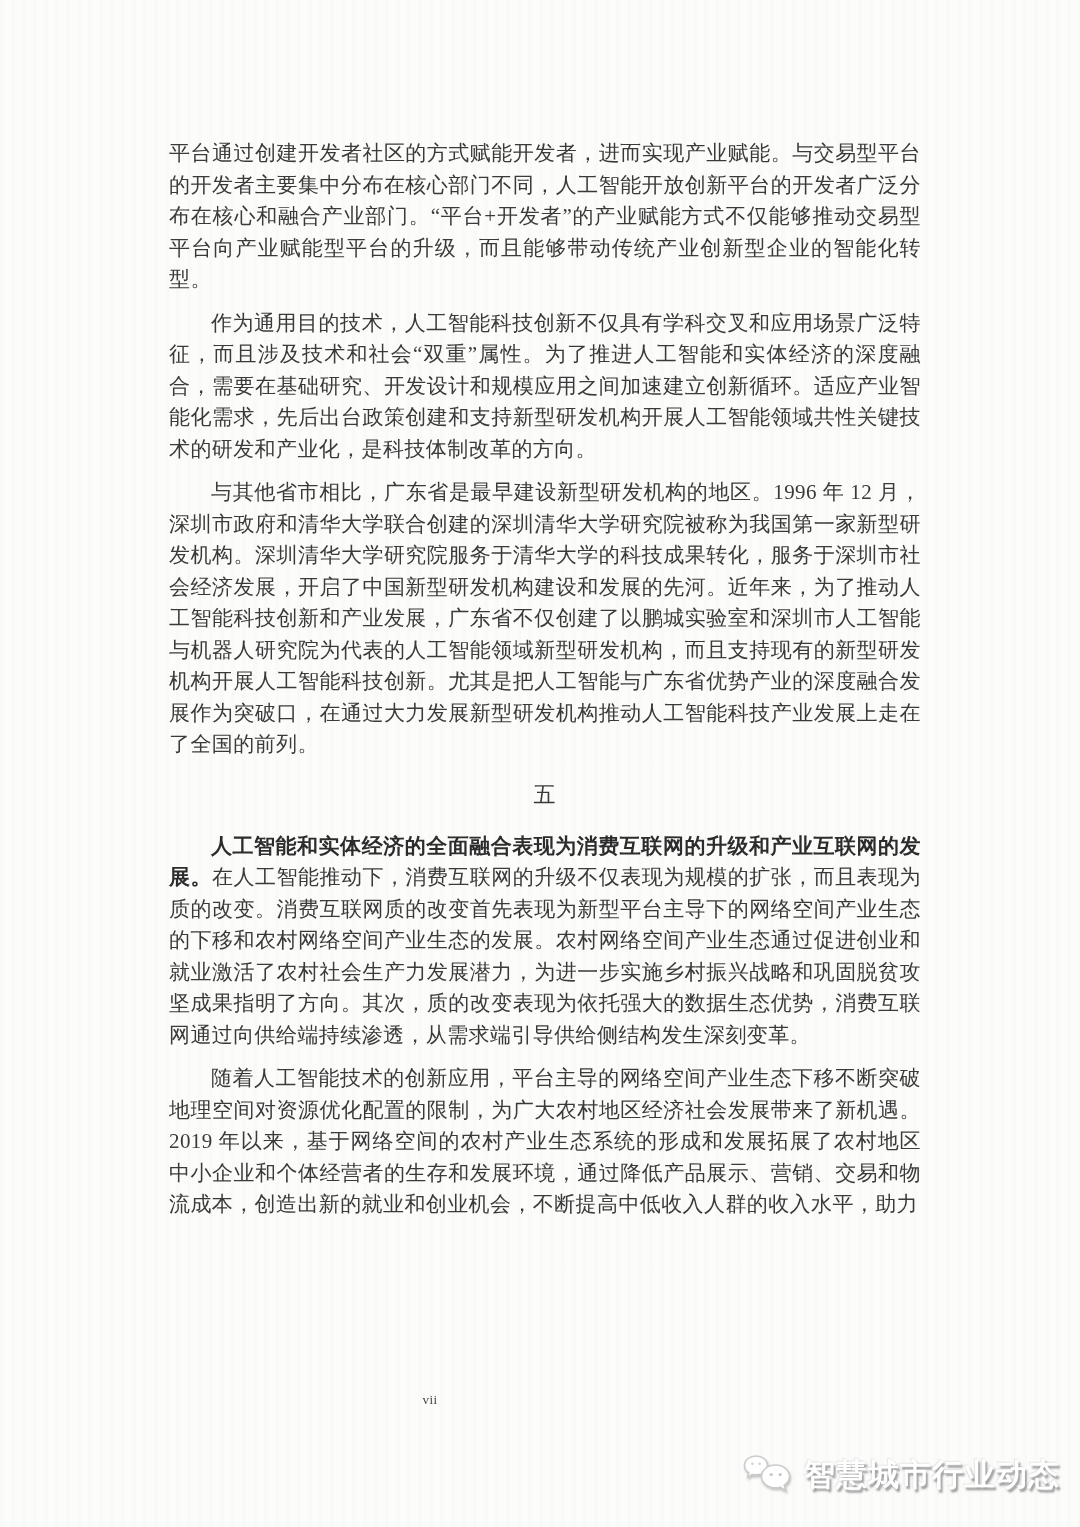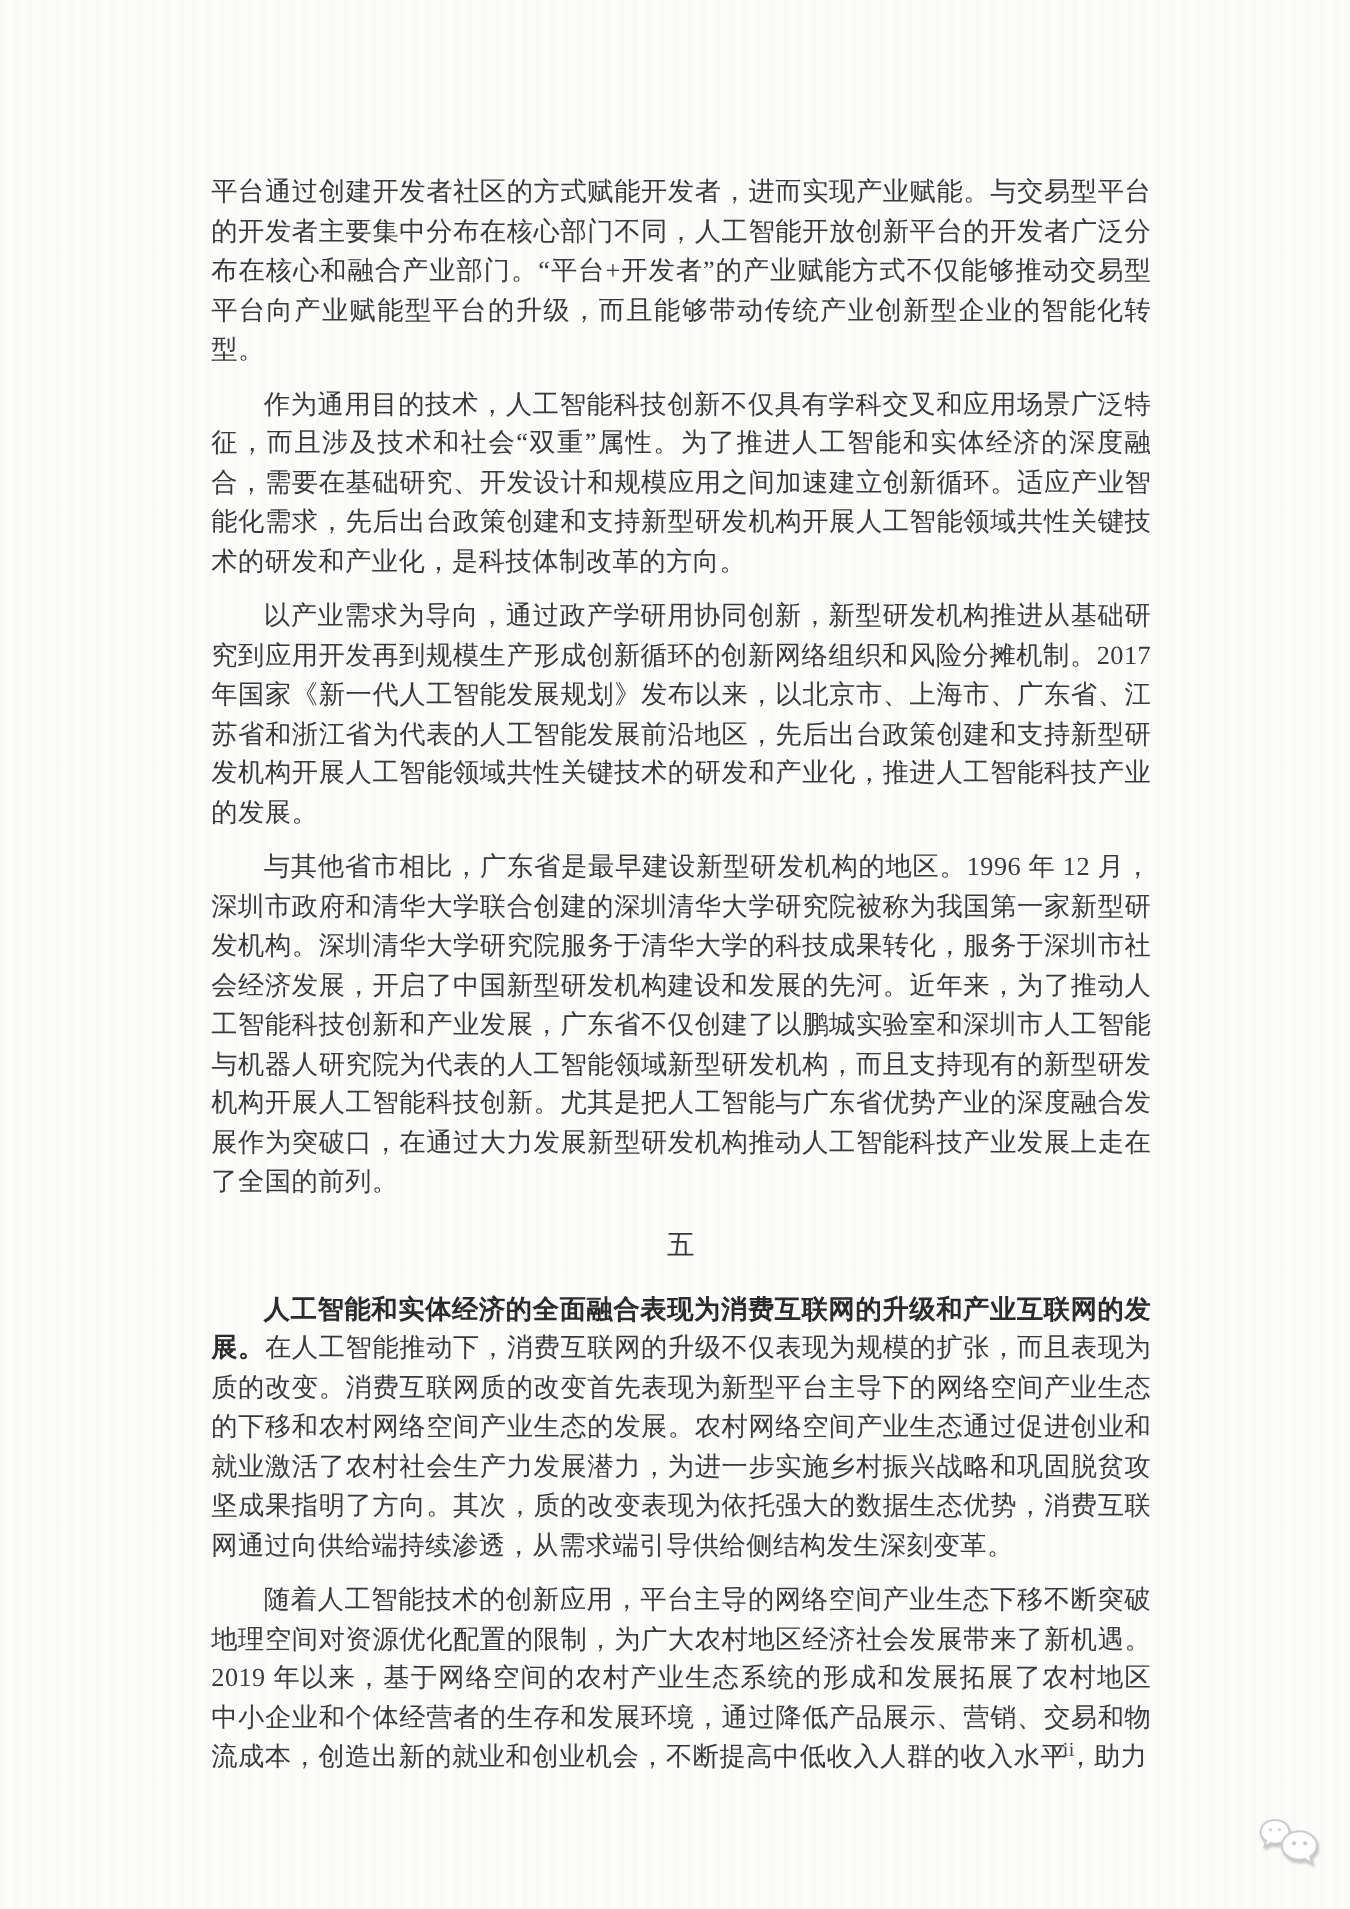--- a/index.html
+++ b/index.html
@@ -47,22 +47,22 @@
     text-align: center;
     margin: 19px 0 21px 0;
     color: #3a3a3a;
     letter-spacing: 1px;
   }
   .page-number {
     position: absolute;
     top: 1392px;
     left: 0;
     width: 860px;
-    text-align: right;
-    font-size: 16px;
+    text-align: center;
+    font-size: 13px;
     color: #474747;
     letter-spacing: 0.5px;
   }
   .watermark {
     position: absolute;
     top: 1452px;
     right: 20px;
     display: flex;
     align-items: center;
     gap: 8px;
@@ -88,21 +88,20 @@
 <body>
 
 <div class="page">
 
   <main class="text-block">
 
     <p><span>平台通过创建开发者社区的方式赋能开发者，进而实现产业赋能。与交易型平台的开发者主要集中分布在核心部门不同，人工智能开放创新平台的开发者广泛分布在核心和融合产业部门。“平台+开发者”的产业赋能方式不仅能够推动交易型平台向产业赋能型平台的升级，而且能够带动传统产业创新型企业的智能化转型。</span></p>
 
     <p class="indent"><span>作为通用目的技术，人工智能科技创新不仅具有学科交叉和应用场景广泛特征，而且涉及技术和社会“双重”属性。为了推进人工智能和实体经济的深度融合，需要在基础研究、开发设计和规模应用之间加速建立创新循环。适应产业智能化需求，先后出台政策创建和支持新型研发机构开展人工智能领域共性关键技术的研发和产业化，是科技体制改革的方向。</span></p>
 
-    <p class="indent"><span>以产业需求为导向，通过政产学研用协同创新，新型研发机构推进从基础研究到应用开发再到规模生产形成创新循环的创新网络组织和风险分摊机制。2017 年国家《新一代人工智能发展规划》发布以来，以北京市、上海市、广东省、江苏省和浙江省为代表的人工智能发展前沿地区，先后出台政策创建和支持新型研发机构开展人工智能领域共性关键技术的研发和产业化，推进人工智能科技产业的发展。</span></p>
 
     <p class="indent"><span>与其他省市相比，广东省是最早建设新型研发机构的地区。1996 年 12 月，深圳市政府和清华大学联合创建的深圳清华大学研究院被称为我国第一家新型研发机构。深圳清华大学研究院服务于清华大学的科技成果转化，服务于深圳市社会经济发展，开启了中国新型研发机构建设和发展的先河。近年来，为了推动人工智能科技创新和产业发展，广东省不仅创建了以鹏城实验室和深圳市人工智能与机器人研究院为代表的人工智能领域新型研发机构，而且支持现有的新型研发机构开展人工智能科技创新。尤其是把人工智能与广东省优势产业的深度融合发展作为突破口，在通过大力发展新型研发机构推动人工智能科技产业发展上走在了全国的前列。</span></p>
 
     <div class="section-marker">五</div>
 
     <p class="indent"><span class="bold-lead">人工智能和实体经济的全面融合表现为消费互联网的升级和产业互联网的发展。</span><span>在人工智能推动下，消费互联网的升级不仅表现为规模的扩张，而且表现为质的改变。消费互联网质的改变首先表现为新型平台主导下的网络空间产业生态的下移和农村网络空间产业生态的发展。农村网络空间产业生态通过促进创业和就业激活了农村社会生产力发展潜力，为进一步实施乡村振兴战略和巩固脱贫攻坚成果指明了方向。其次，质的改变表现为依托强大的数据生态优势，消费互联网通过向供给端持续渗透，从需求端引导供给侧结构发生深刻变革。</span></p>
 
     <p class="indent"><span>随着人工智能技术的创新应用，平台主导的网络空间产业生态下移不断突破地理空间对资源优化配置的限制，为广大农村地区经济社会发展带来了新机遇。2019 年以来，基于网络空间的农村产业生态系统的形成和发展拓展了农村地区中小企业和个体经营者的生存和发展环境，通过降低产品展示、营销、交易和物流成本，创造出新的就业和创业机会，不断提高中低收入人群的收入水平，助力</span></p>
 
   </main>
@@ -117,15 +116,16 @@
 
         <path d="M33.5 13 C25.8 13 19.5 18 19.5 24.4 C19.5 30.8 25.8 35.8 33.5 35.8 C35.1 35.8 36.6 35.6 38 35.2 L43.6 38.4 L42.2 33.2 C45.3 31.1 47.5 28 47.5 24.4 C47.5 18 41.2 13 33.5 13 Z"></path>
       </g>
 
       <circle cx="29.2" cy="22.6" r="1.7" fill="#c9c9c9" stroke="none"></circle>
       <circle cx="38.2" cy="22.6" r="1.7" fill="#c9c9c9" stroke="none"></circle>
 
       <circle cx="10.4" cy="11.8" r="1.4" fill="#d6d6d6" stroke="none"></circle>
       <circle cx="17.6" cy="11.8" r="1.4" fill="#d6d6d6" stroke="none"></circle>
     </svg>
+    <span class="watermark-text">智慧城市行业动态</span>
   </div>
 
 </div>
 
 </body></html>

